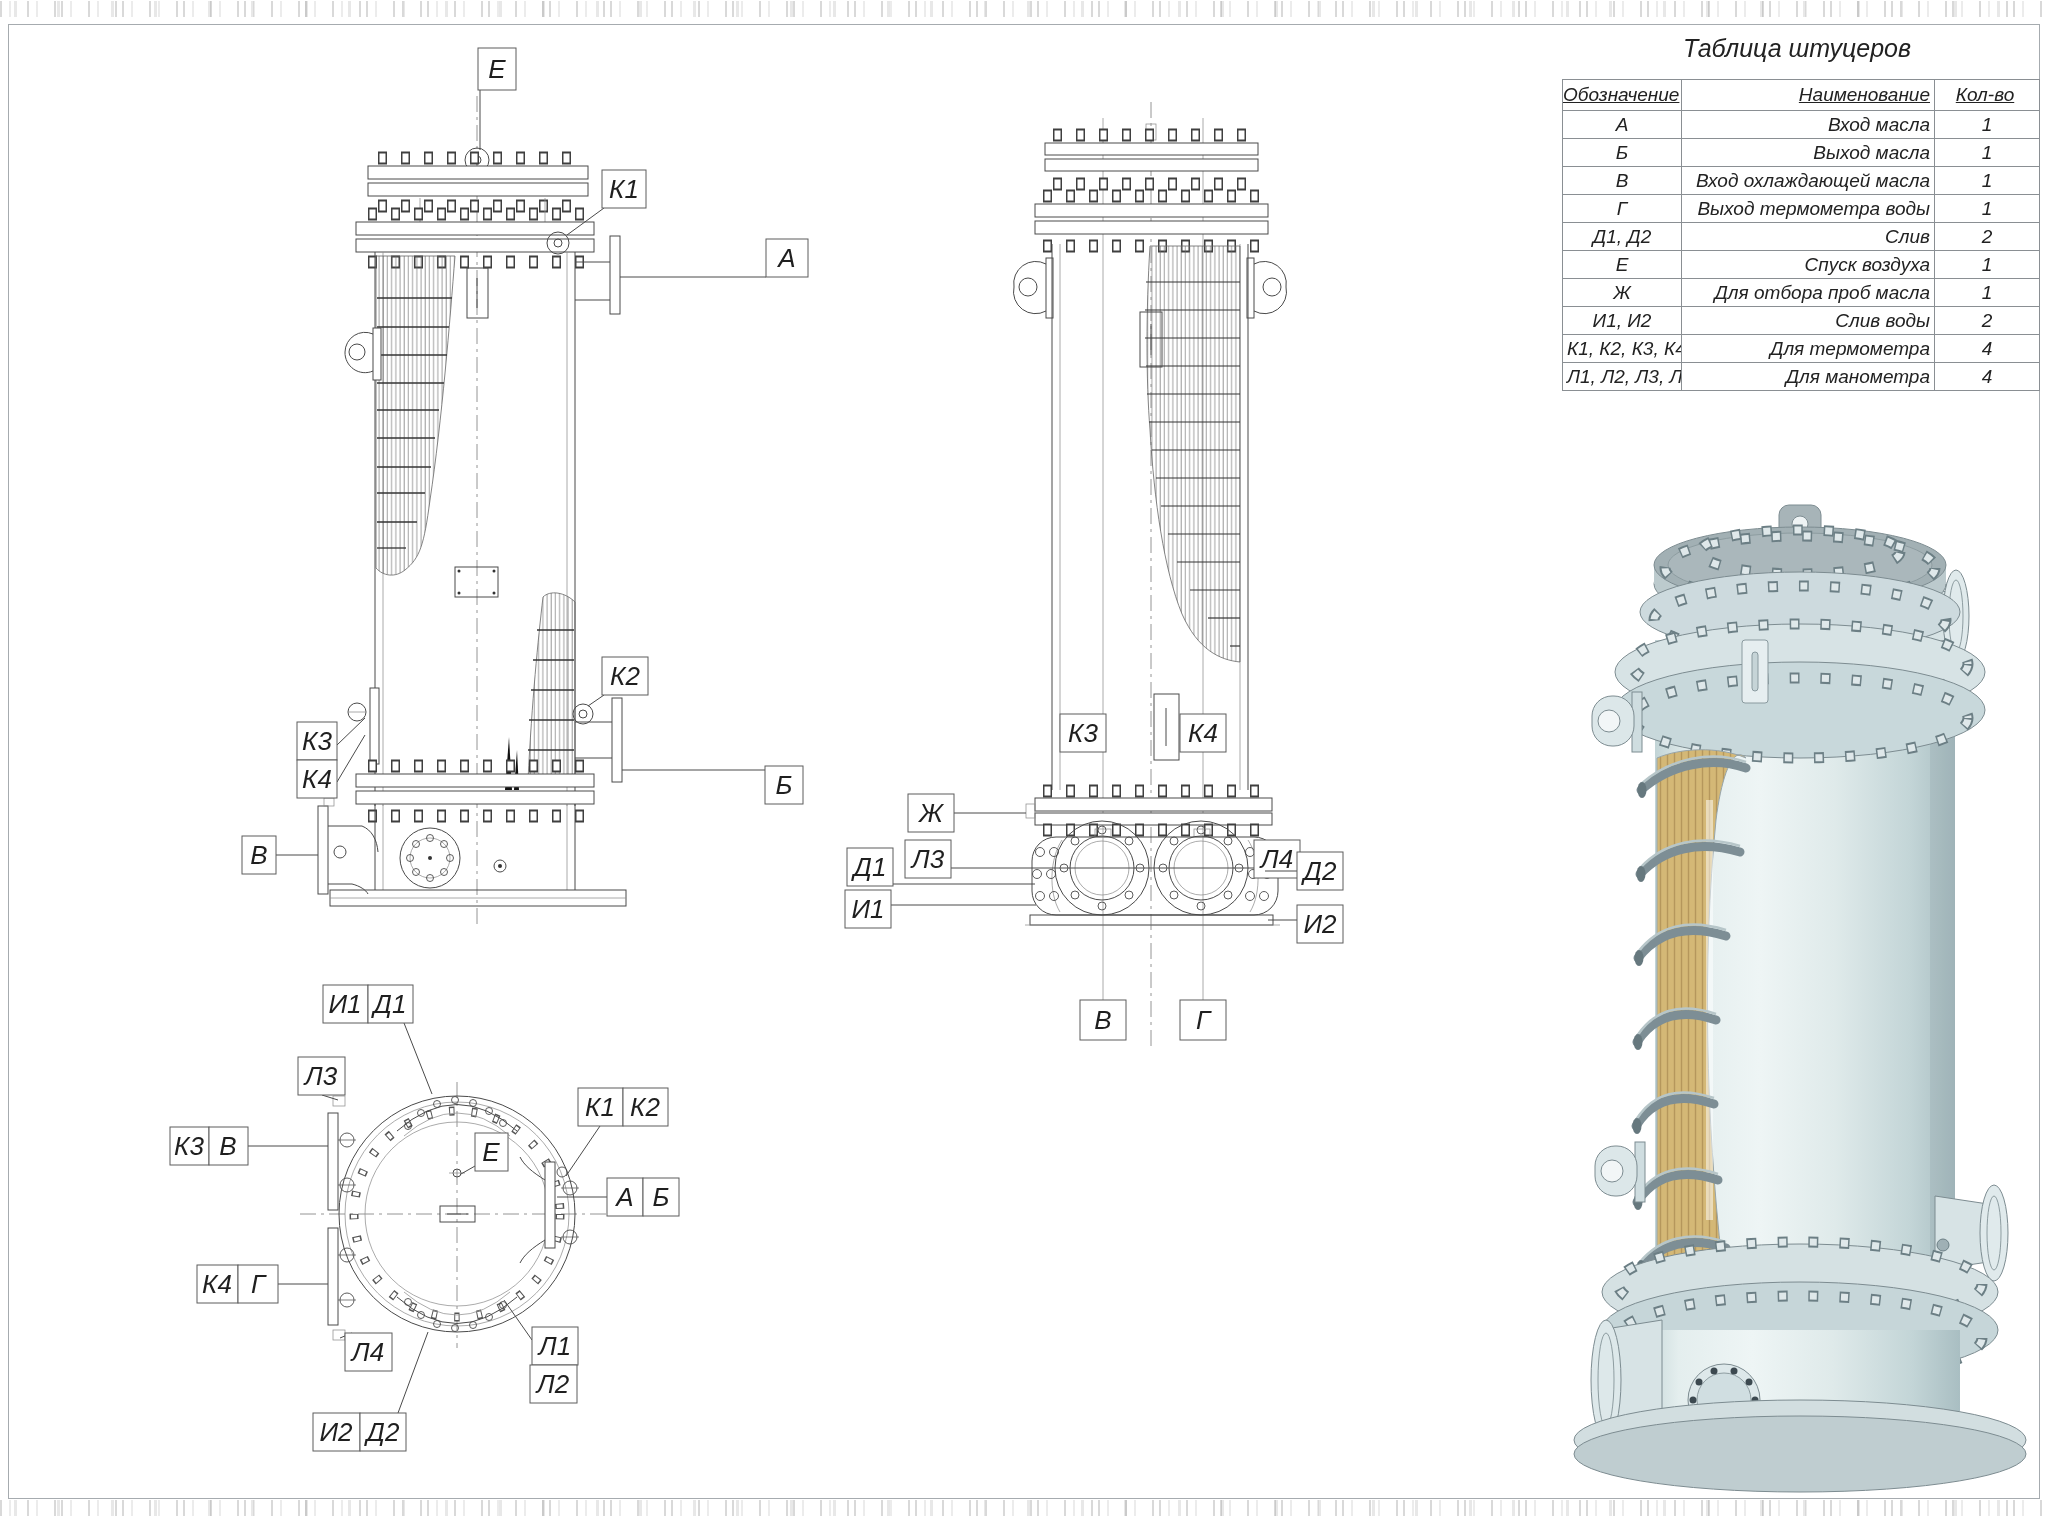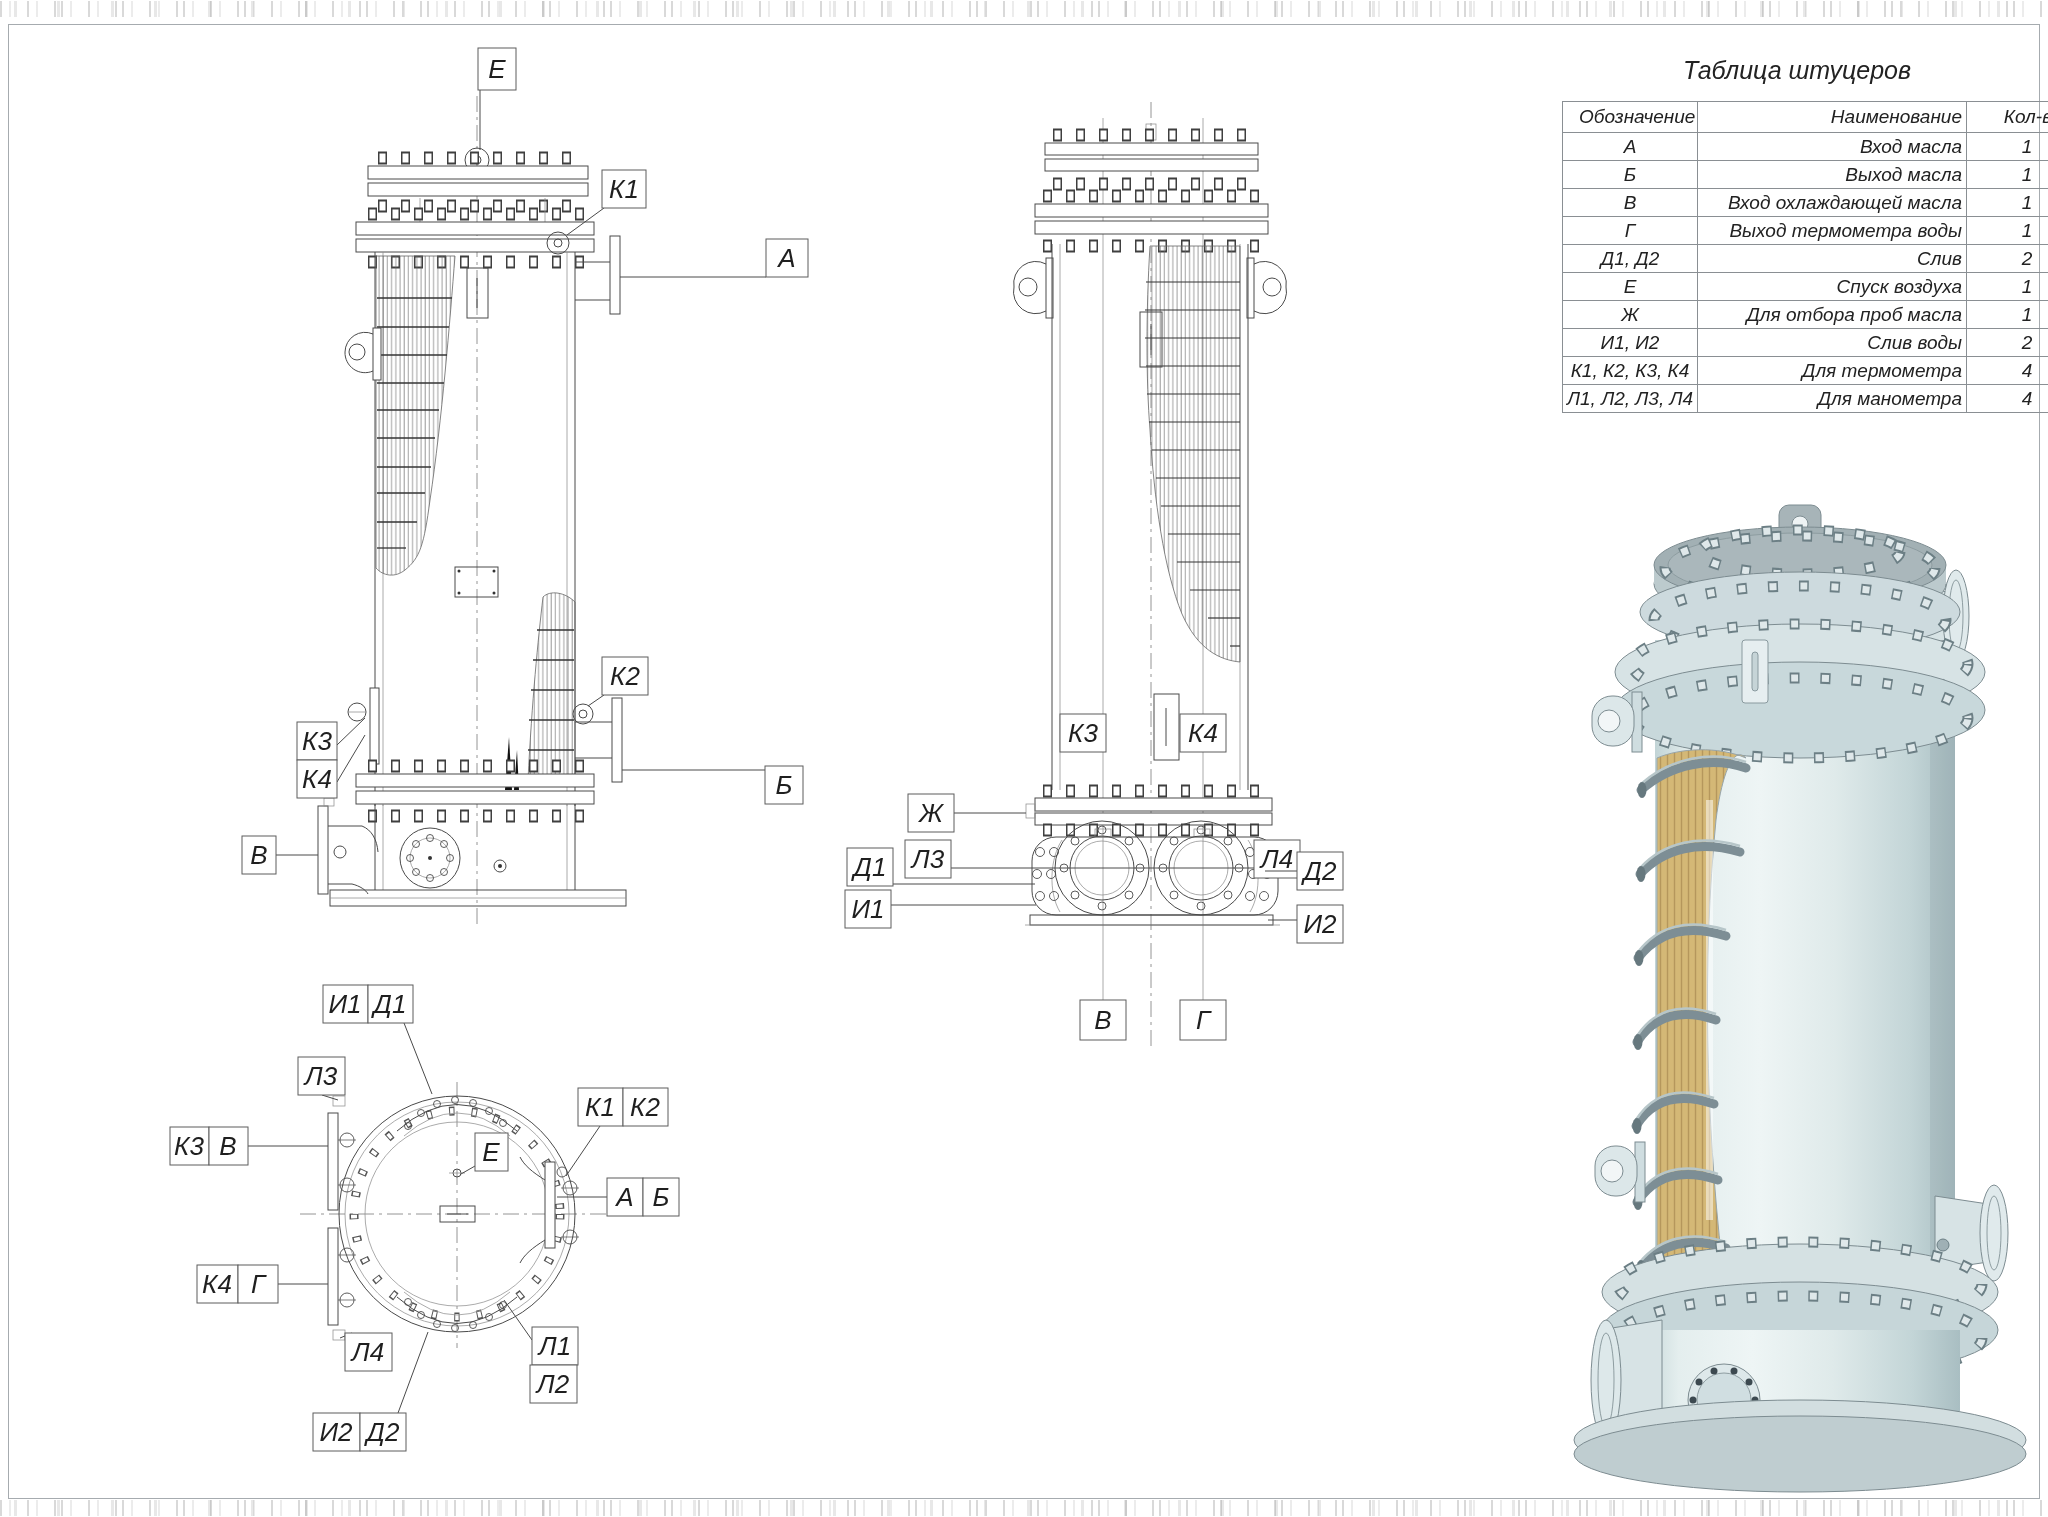--- a/index.html
+++ b/index.html
@@ -19,29 +19,29 @@
   .bd{stroke:#3f3f3f;stroke-width:13;fill:none;stroke-dasharray:9 14;}
   .bw{stroke:#ffffff;stroke-width:9;fill:none;stroke-dasharray:6 17;stroke-dashoffset:-1.5;}
   .tb1{stroke:#555;stroke-width:9;fill:none;stroke-dasharray:5.5 17.2;}
   .tb2{stroke:#fff;stroke-width:6;fill:none;stroke-dasharray:3.5 19.2;stroke-dashoffset:-1;}
   .cbox{fill:#fff;stroke:#5c5c5c;stroke-width:1;}
   .ctxt{font-family:"Liberation Sans",sans-serif;font-style:italic;font-size:26px;fill:#1f1f1f;
         text-anchor:middle;}
   .b1{fill:none;stroke:#6c7f85;stroke-width:11;stroke-dasharray:10 21;}
   .b2{fill:none;stroke:#dfe8ea;stroke-width:7;stroke-dasharray:7 24;stroke-dashoffset:-1.5;}
   
-  #nozzle-table-wrap{position:absolute;left:1562px;top:34px;width:470px;color:#222;margin-top:22px;}
+  #nozzle-table-wrap{position:absolute;left:1562px;top:34px;width:470px;color:#222;}
   #nozzle-table-title{text-align:center;font-style:italic;font-size:25px;margin:0 0 16px 0;}
   table.ntab{border-collapse:collapse;width:470px;table-layout:fixed;}
   table.ntab td,table.ntab th{border:1px solid #8a8f93;font-style:italic;font-weight:normal;
      font-size:19px;height:27px;padding:0 4px;overflow:hidden;white-space:nowrap;}
   table.ntab .c1{width:114px;text-align:center;}
   table.ntab .c2{width:248px;text-align:right;padding-left:12px;}
   table.ntab .c3{width:100px;text-align:center;}
-  table.ntab tr.hdr td{text-align:center;height:30px;padding-left:16px;}
+  table.ntab tr.hdr td{text-align:center;height:30px;padding-left:0;text-decoration:underline;}
 </style>
 </head>
 <body>
 
 <div id="stage">
   <div class="noise" style="top:1px"></div>
   <div class="noise" style="top:1500px"></div>
   <div class="frame"></div>
 
   <svg style="left:230px;top:40px" width="600" height="900" viewBox="230 40 600 900">

